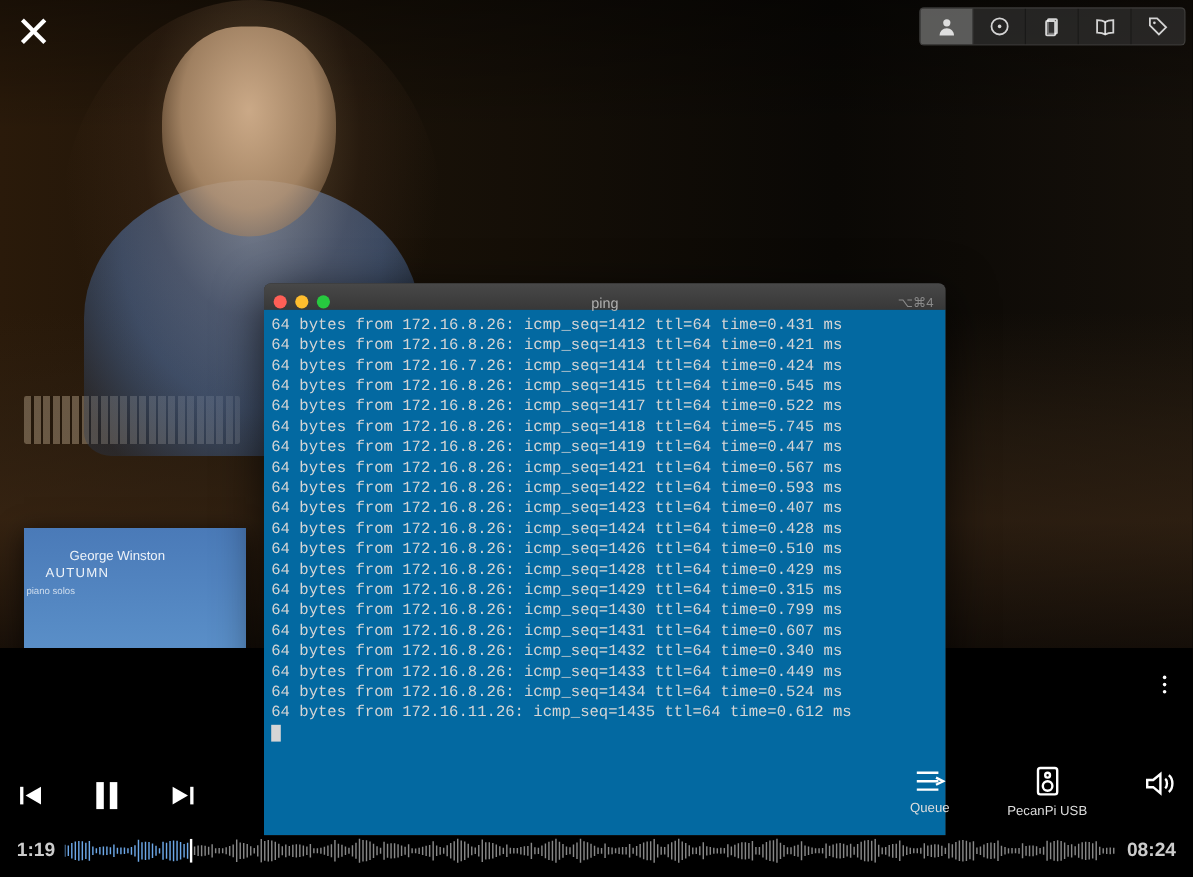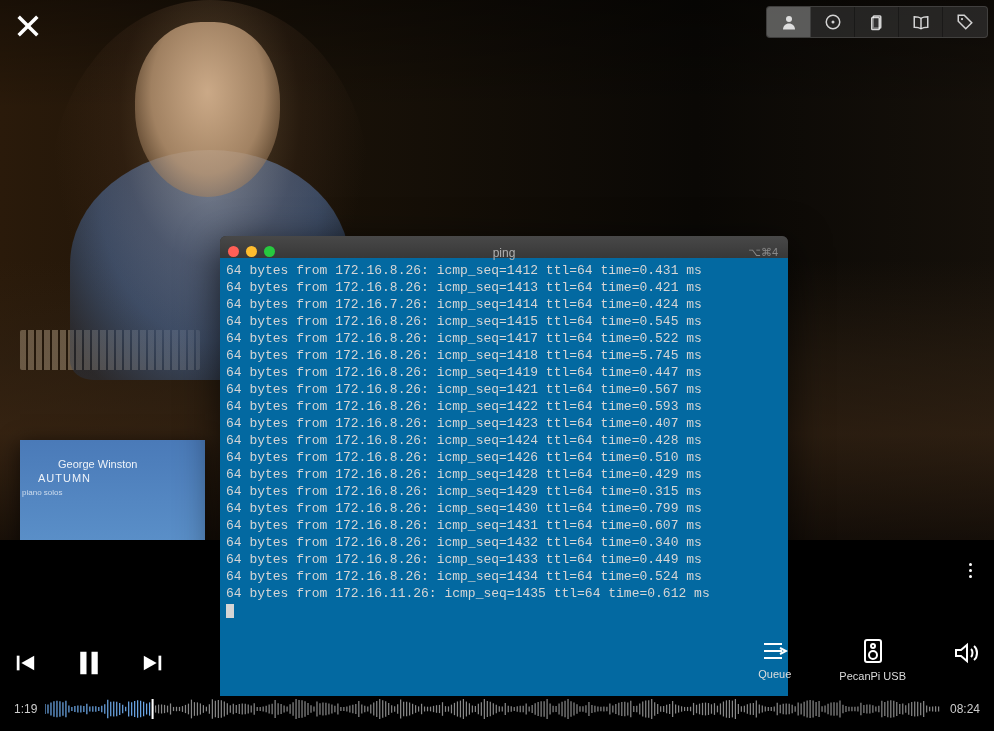--- a/index.html
+++ b/index.html
@@ -53,21 +53,21 @@
 .ctrl-btn { cursor: pointer; display: flex; align-items: center; justify-content: center; }
 .ctrl-btn svg { fill: #fff; }
 
 .controls-right { position: absolute; top: 638px; right: 14px; display: flex; align-items: center; gap: 48px; }
 .ctrl-item { display: flex; flex-direction: column; align-items: center; gap: 6px; cursor: pointer; }
 .ctrl-item svg { stroke: #fff; fill: none; }
 .ctrl-item .lbl { font-size: 11px; color: #ddd; }
 
 
 .progress { position: absolute; bottom: 12px; left: 14px; right: 14px; display: flex; align-items: center; gap: 8px; }
-.progress .time { font-size: 12px; color: #ccc; font-weight: 400; }
+.progress .time { font-size: 16px; color: #ccc; font-weight: 700; }
 .waveform { flex: 1; height: 20px; position: relative; }
 .waveform svg { width: 100%; height: 100%; }
 
 </style>
 </head>
 <body>
 
 <div class="artist-bg">
   <div class="piano-area"></div>
   <div class="piano-keys"></div>

